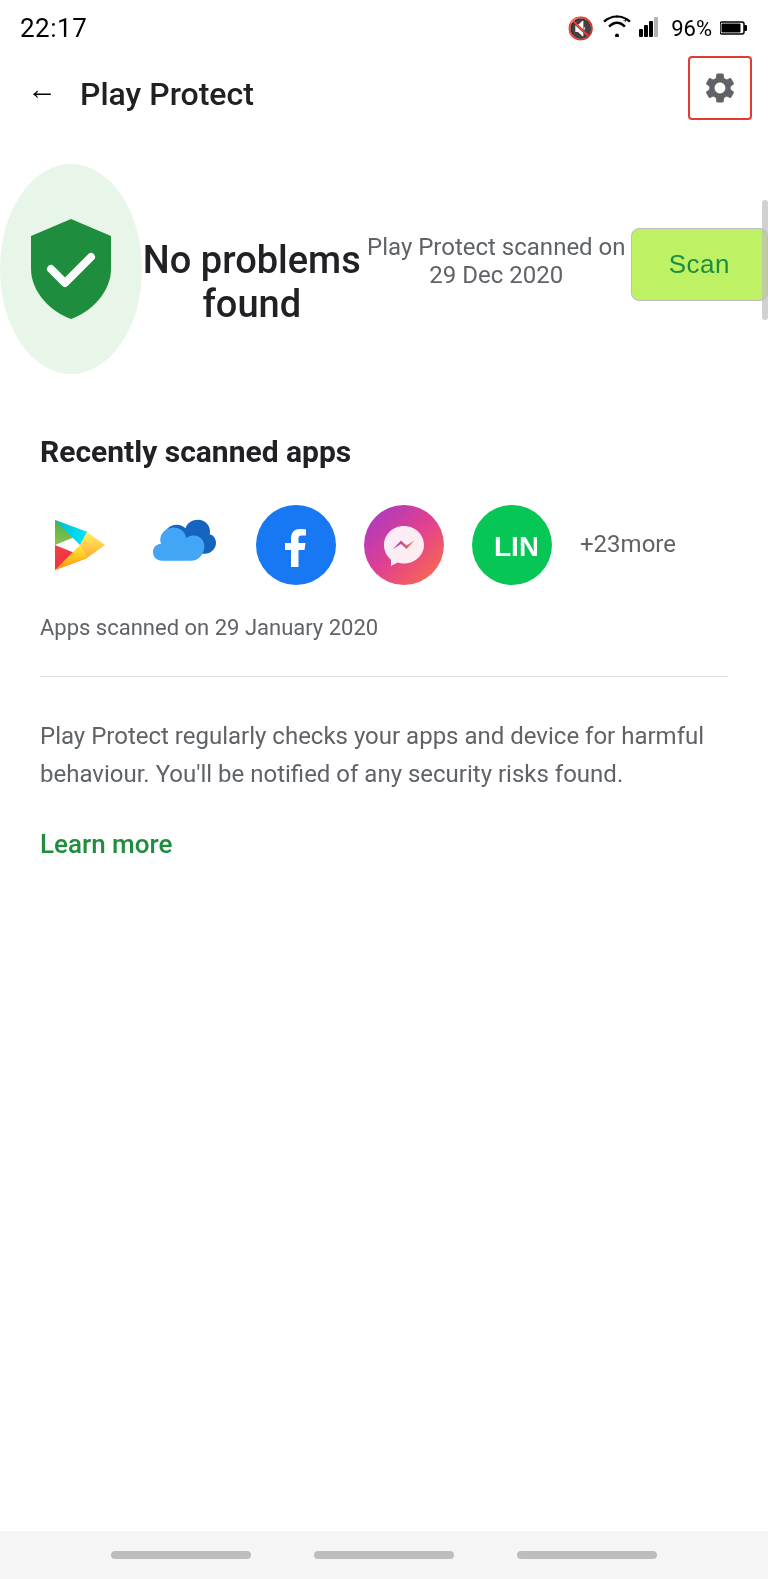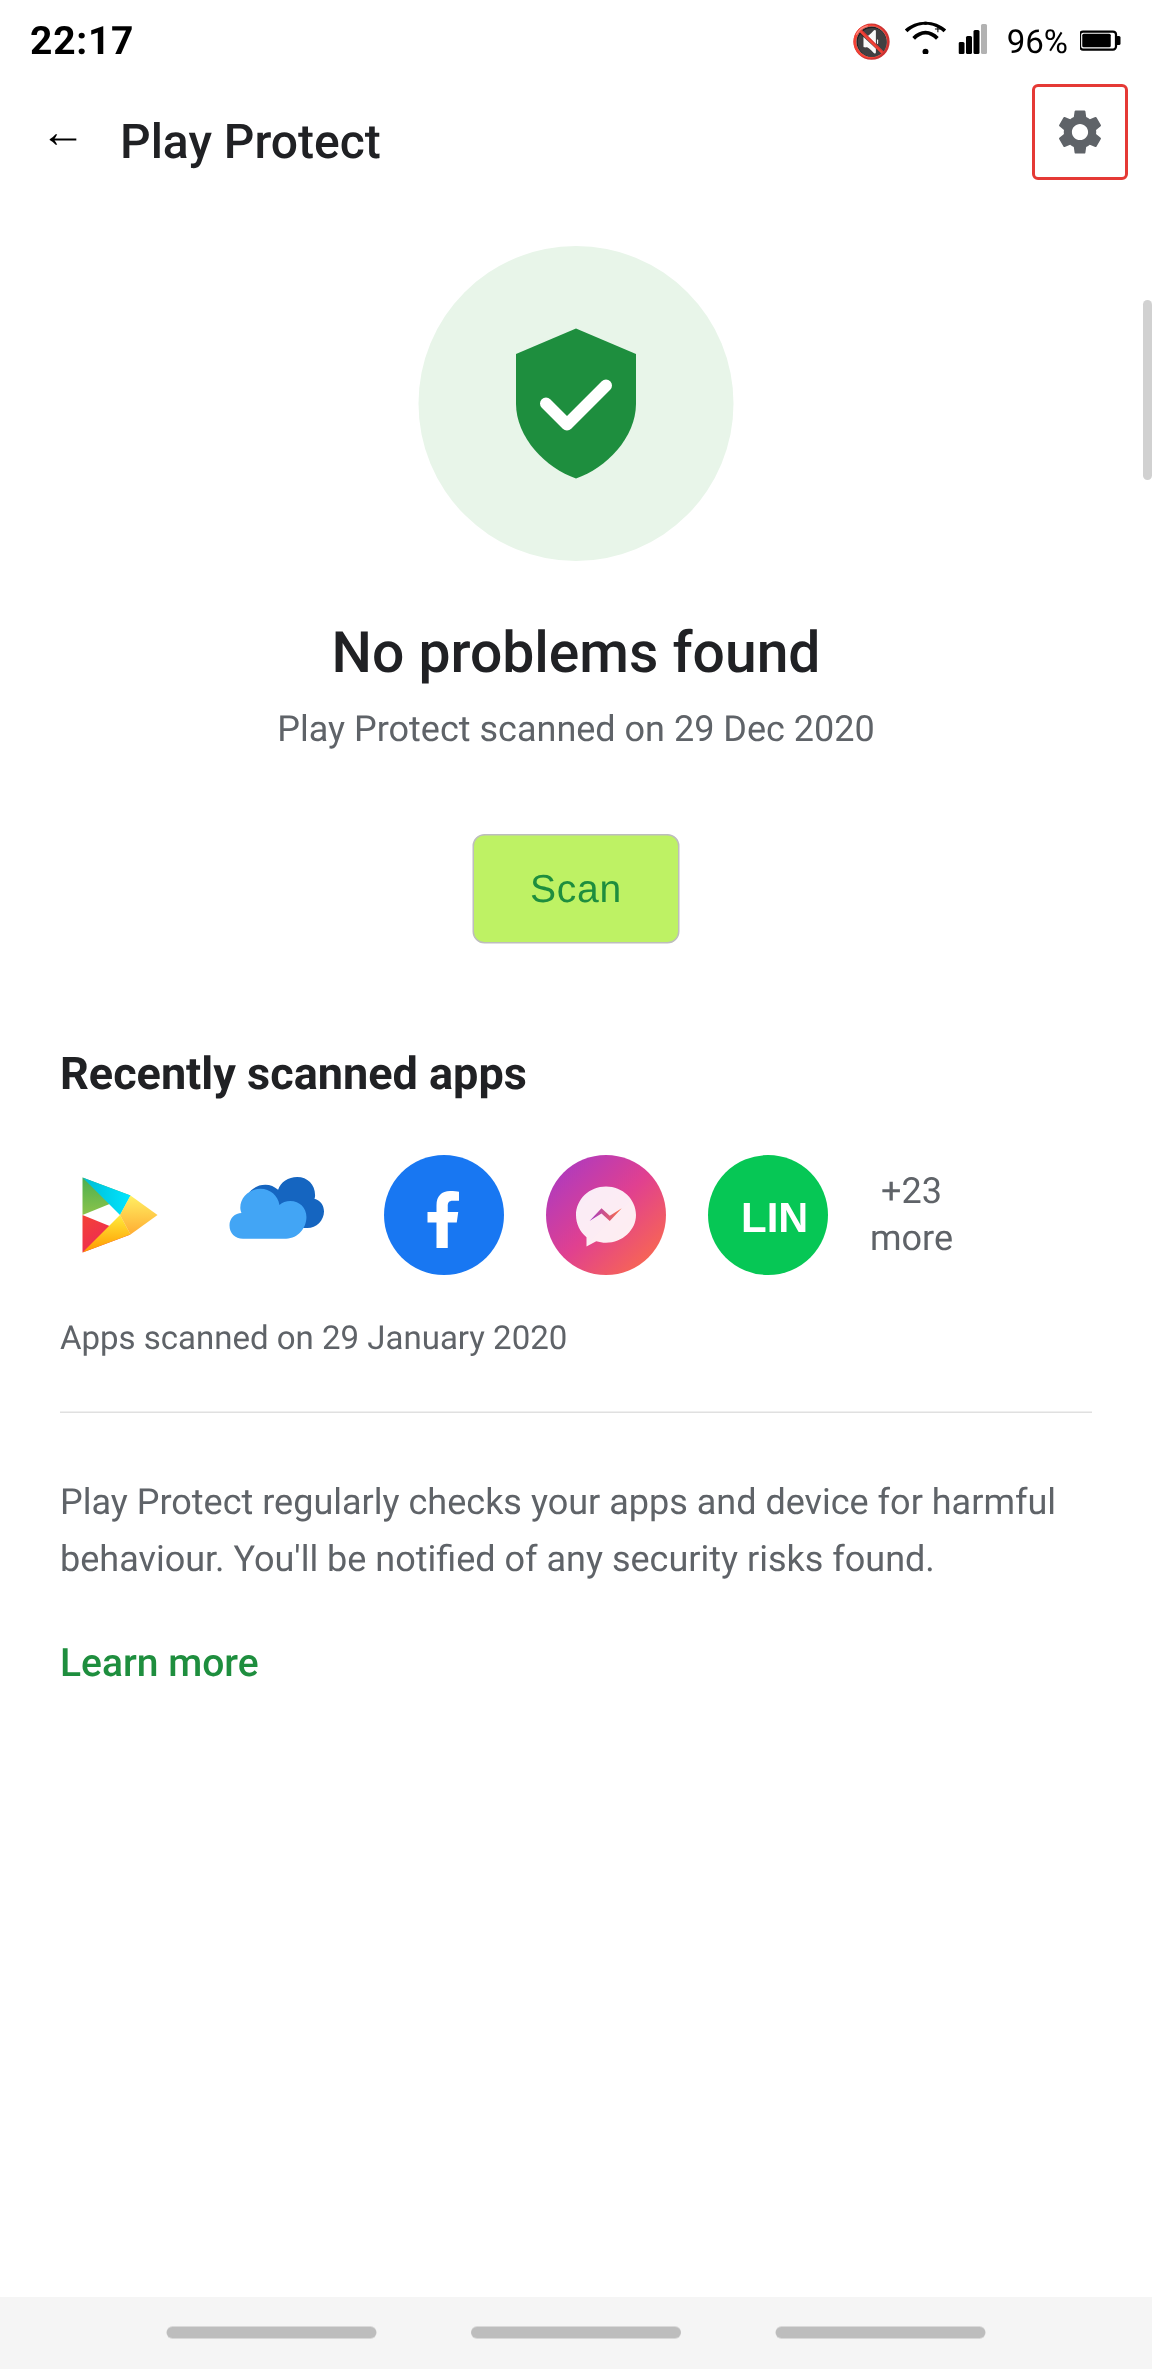--- a/index.html
+++ b/index.html
@@ -17,21 +17,21 @@
     
     .status-bar {
       display: flex;
       justify-content: space-between;
       align-items: center;
       padding: 12px 20px 8px 20px;
       height: 52px;
     }
     .status-time {
       font-size: 26px;
-      font-weight: 700;
+      font-weight: 400;
       color: #000;
       letter-spacing: 0.5px;
     }
     .status-icons {
       display: flex;
       align-items: center;
       gap: 8px;
       font-size: 18px;
       color: #000;
     }
@@ -97,21 +97,21 @@
       width: 6px;
       height: 120px;
       background: #bdbdbd;
       border-radius: 3px;
       opacity: 0.7;
     }
 
     
     .shield-section {
       display: flex;
-      flex-direction: column;
+      flex-direction: row;
       align-items: center;
       padding: 40px 0 20px 0;
     }
     .shield-circle {
       width: 210px;
       height: 210px;
       background: #e8f5e9;
       border-radius: 50%;
       display: flex;
       align-items: center;
@@ -400,21 +400,21 @@
         </defs>
       </svg>
     </div>
 
     <div class="app-icon line-icon" style="background:#06c755; border-radius:50%; width:80px; height:80px; display:flex; align-items:center; justify-content:center; border: none;">
       <svg width="50" height="50" viewBox="0 0 50 50">
         <text x="7" y="36" font-size="28" font-weight="bold" fill="white" font-family="Arial">LINE</text>
       </svg>
     </div>
 
-    <div style="display:flex; flex-direction:column; align-items:center;">
+    <div style="display:flex; align-items:center;">
       <span class="more-text">+23</span>
       <span class="more-text">more</span>
     </div>
 
   </div>
 
   <p class="apps-scanned-date">Apps scanned on 29 January 2020</p>
 </div>
 
 <div class="divider"></div>

